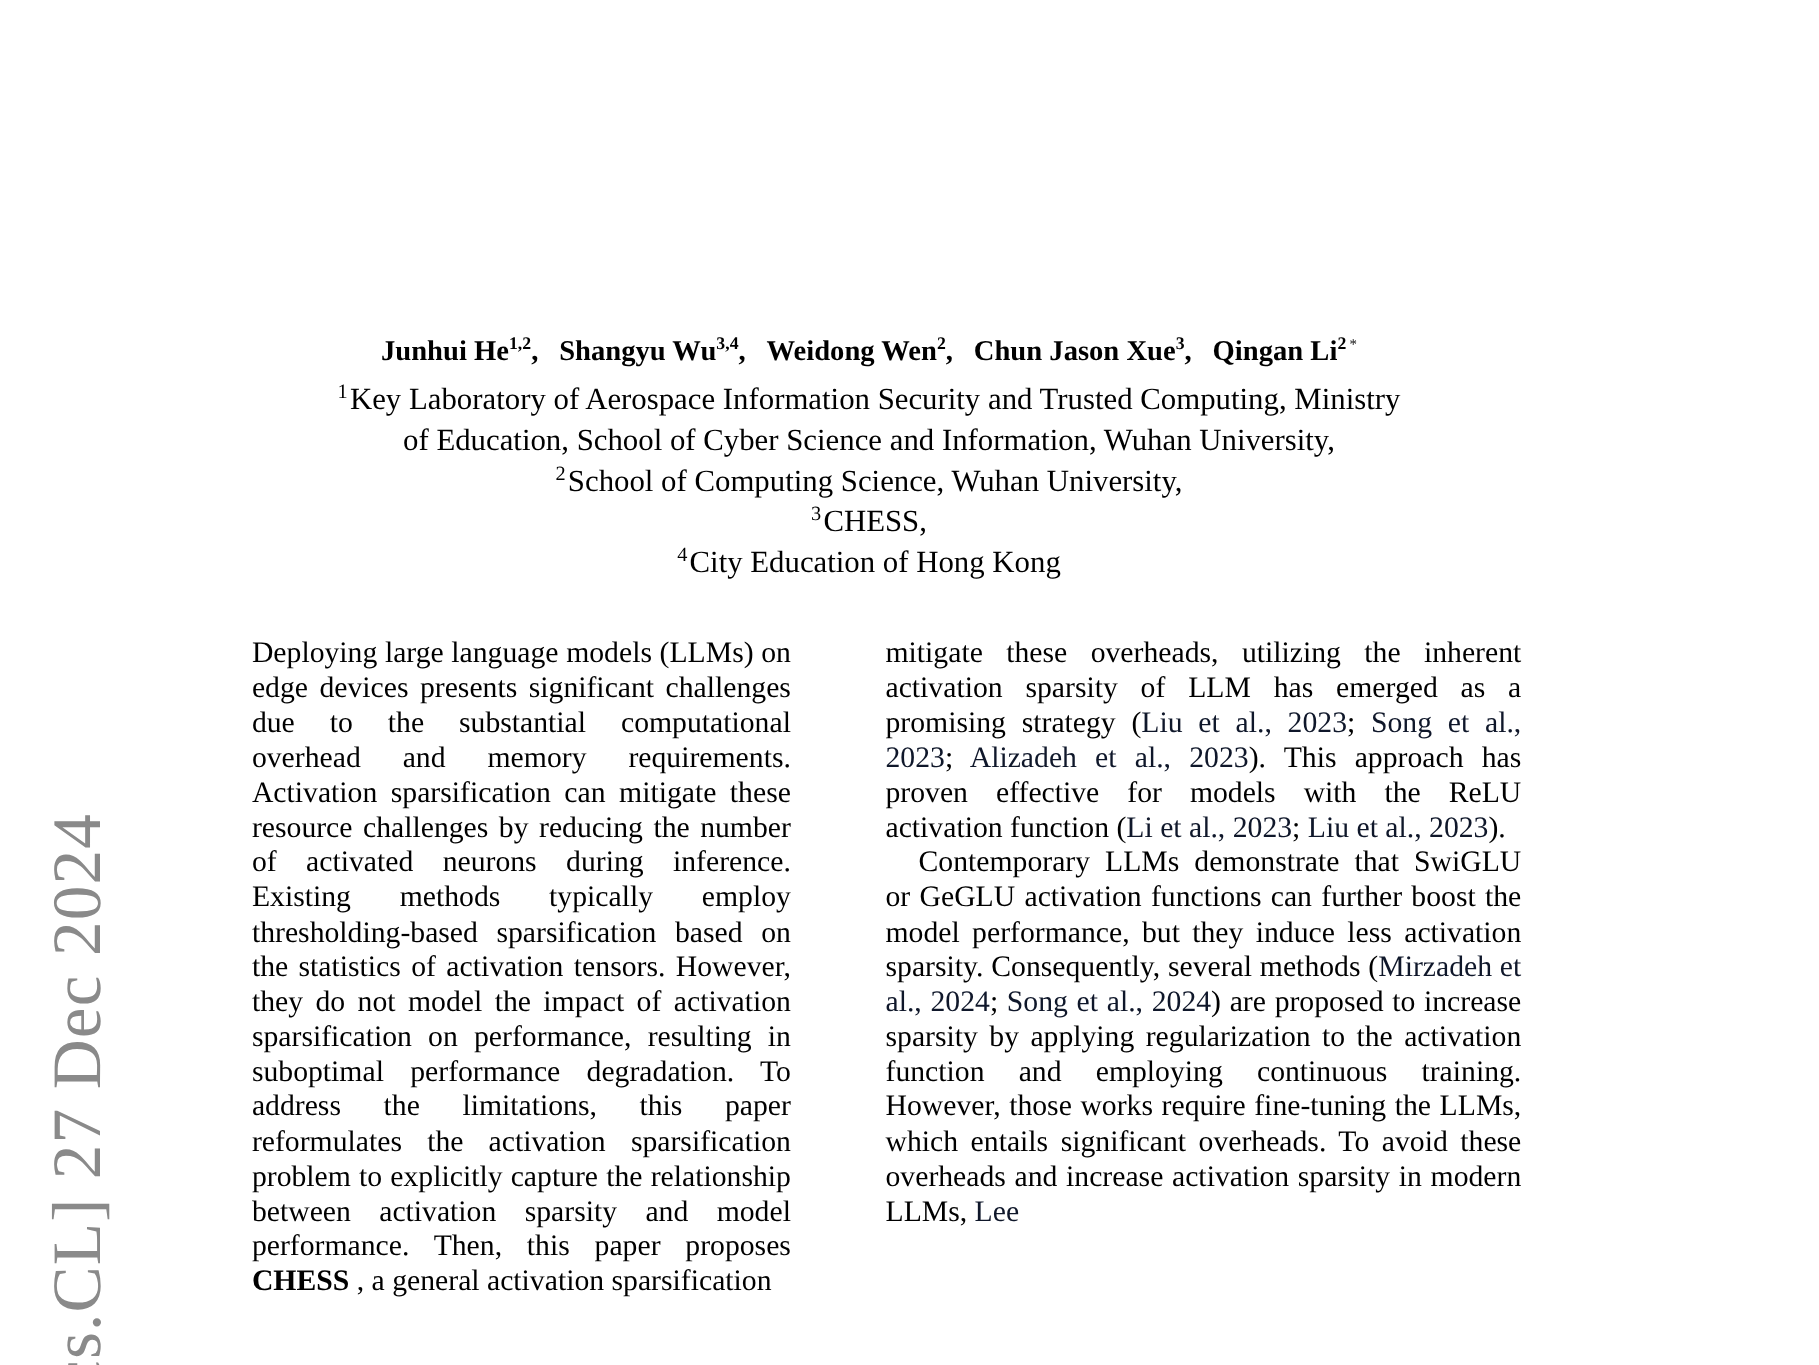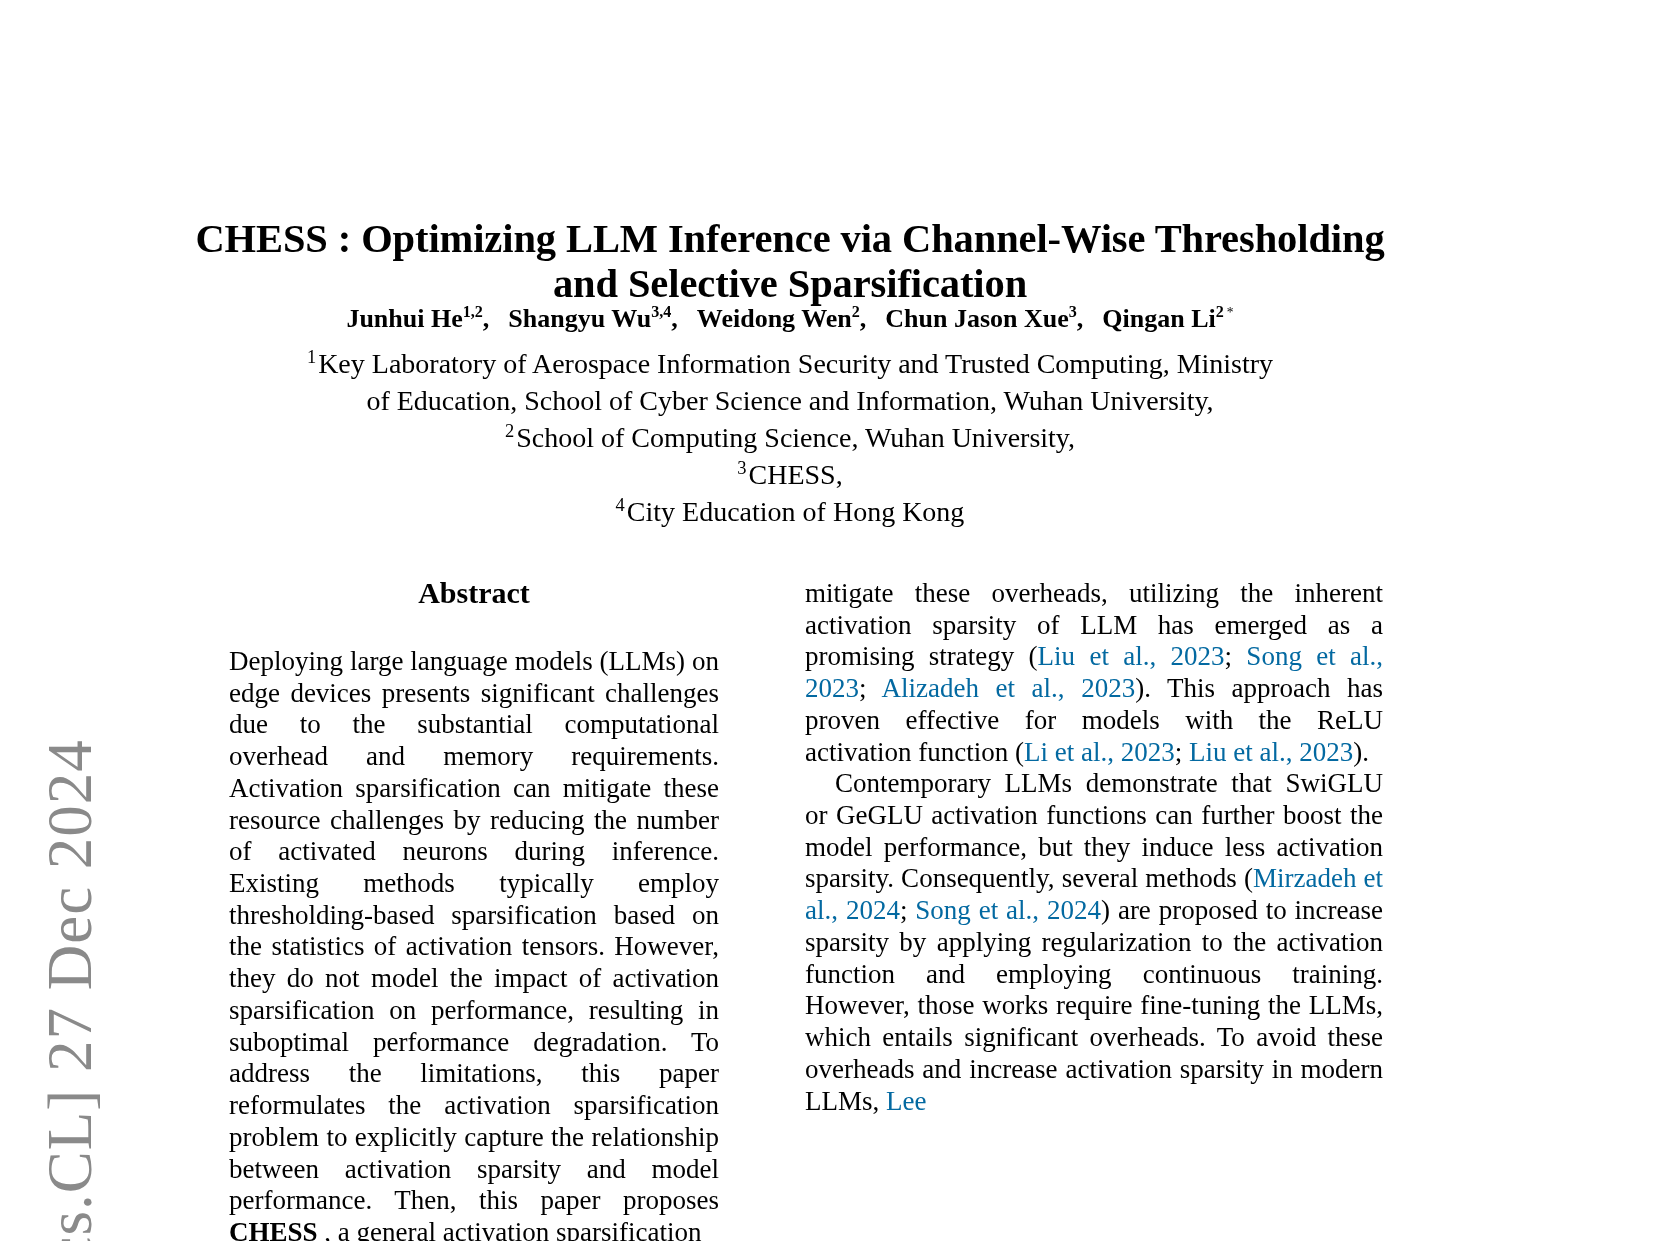--- a/index.html
+++ b/index.html
@@ -129,47 +129,45 @@
     text-align: justify;
     text-justify: inter-word;
     hyphens: none;
   }
   .body-par + .body-par {
     text-indent: 30px;
   }
   .body-par b { font-weight: bold; }
 
   .cite {
-    color: #0369a1;
+    color: #0f172a;
     text-decoration: none;
   }
 </style>
 </head>
 <body>
 
 <div id="arxiv-stamp">[cs.CL]  27 Dec 2024</div>
 
 <div id="page">
 
-  <h1 id="title">CHESS : Optimizing LLM Inference via Channel-Wise Thresholding and Selective Sparsification</h1>
 
   <div id="authors">
     <span><span>Junhui He</span><sup>1,2</sup></span><span class="auth-sep">,&nbsp; </span><span><span>Shangyu Wu</span><sup>3,4</sup></span><span class="auth-sep">,&nbsp; </span><span><span>Weidong Wen</span><sup>2</sup></span><span class="auth-sep">,&nbsp; </span><span><span>Chun Jason Xue</span><sup>3</sup></span><span class="auth-sep">,&nbsp; </span><span><span>Qingan Li</span><sup>2</sup><span class="star">*</span></span>
   </div>
 
   <div id="affiliations">
     <span class="aff-line"><sup>1</sup><span>Key Laboratory of Aerospace Information Security and Trusted Computing, Ministry</span></span>
     <span class="aff-line"><span>of Education, School of Cyber Science and Information, Wuhan University,</span></span>
     <span class="aff-line"><sup>2</sup><span>School of Computing Science, Wuhan University,</span></span>
     <span class="aff-line"><sup>3</sup><span>CHESS,</span></span>
     <span class="aff-line"><sup>4</sup><span>City Education of Hong Kong</span></span>
   </div>
 
   <div id="col-left">
-    <div id="abstract-heading">Abstract</div>
     <p class="body-par"><span>Deploying large language models (LLMs) on edge devices presents significant challenges due to the substantial computational overhead and memory requirements. Activation sparsification can mitigate these resource challenges by reducing the number of activated neurons during inference. Existing methods typically employ thresholding-based sparsification based on the statistics of activation tensors. However, they do not model the impact of activation sparsification on performance, resulting in suboptimal performance degradation. To address the limitations, this paper reformulates the activation sparsification problem to explicitly capture the relationship between activation sparsity and model performance. Then, this paper proposes </span><b>CHESS</b><span> , a general activation sparsification</span></p>
   </div>
 
   <div id="col-right">
     <p class="body-par"><span>mitigate these overheads, utilizing the inherent activation sparsity of LLM has emerged as a promising strategy (</span><a class="cite" href="#">Liu et al., 2023</a><span>; </span><a class="cite" href="#">Song et al., 2023</a><span>; </span><a class="cite" href="#">Alizadeh et al., 2023</a><span>). This approach has proven effective for models with the ReLU activation function (</span><a class="cite" href="#">Li et al., 2023</a><span>; </span><a class="cite" href="#">Liu et al., 2023</a><span>).</span></p>
     <p class="body-par"><span>Contemporary LLMs demonstrate that SwiGLU or GeGLU activation functions can further boost the model performance, but they induce less activation sparsity. Consequently, several methods (</span><a class="cite" href="#">Mirzadeh et al., 2024</a><span>; </span><a class="cite" href="#">Song et al., 2024</a><span>) are proposed to increase sparsity by applying regularization to the activation function and employing continuous training. However, those works require fine-tuning the LLMs, which entails significant overheads. To avoid these overheads and increase activation sparsity in modern LLMs, </span><a class="cite" href="#">Lee</a></p>
   </div>
 
 </div>
 

